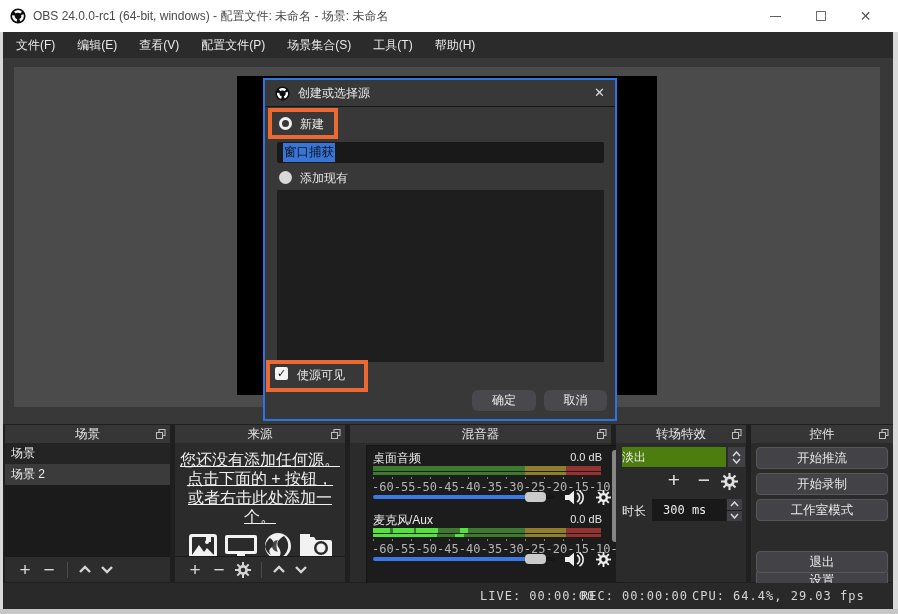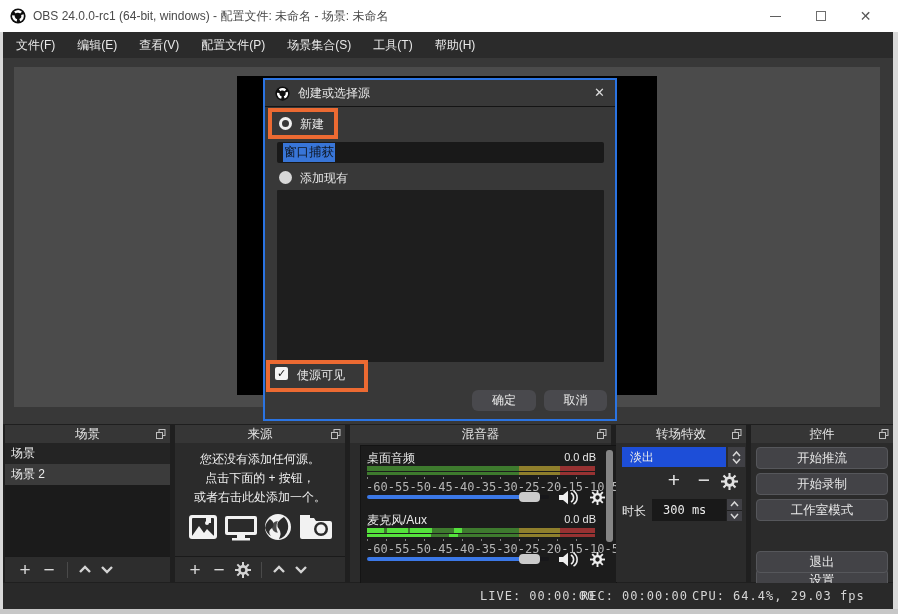--- a/index.html
+++ b/index.html
@@ -64,45 +64,45 @@
   .scene-row { height:21px; line-height:21px; padding-left:6px; font-size:12px; color:#ececec; }
   .scene-row.r0 { background:#242424; }
   .scene-row.sel { background:#3b3b3b; }
 
   .ptoolbar { position:absolute; left:0; bottom:0; width:100%; height:26px; background:#2d2d2d; border-top:1px solid #1a1a1a; display:flex; align-items:center; padding-left:8px; }
   .tbtn { color:#d8d8d8; font-size:19px; line-height:19px; width:24px; text-align:center; }
   .tdiv { width:1px; height:16px; background:#4a4a4a; margin:0 6px; }
   .chev { margin:0 4px; }
 
   #src-empty { position:absolute; left:0; top:18px; width:170px; height:113px; background:#2b2b2b; text-align:center; }
-  #src-empty .line { font-size:12px; color:#f0f0f0; line-height:19px; }
+  #src-empty .line { font-size:16px; color:#f0f0f0; line-height:19px;text-decoration:underline; }
   #src-empty .line:first-child { margin-top:7px; }
   #src-icons { margin-top:5px; display:flex; justify-content:center; gap:3px; }
 
   
-  #mix-body { position:absolute; left:10px; top:20px; width:257px; height:150px; background:#1c1c1c; border:1px solid #141414; }
+  #mix-body { position:absolute; left:16px; top:20px; width:257px; height:150px; background:#1c1c1c; border:1px solid #141414; }
   .mch { position:absolute; left:0; width:100%; }
   .mch .nm { position:absolute; left:6px; top:0; font-size:12px; color:#eaeaea; white-space:nowrap; }
   .mch .db { position:absolute; right:20px; top:1px; font-family:Liberation Sans, sans-serif; font-size:11px; color:#e8e8e8; }
   .meter { position:absolute; left:6px; top:16px; width:228px; }
   .mbar { position:relative; height:5px; background:linear-gradient(to right,#3e7a2e 0 66.5%,#8f7f2c 66.5% 84.5%,#973232 84.5% 100%); overflow:hidden; }
   .mbar.thin { height:3px; margin-top:1px; }
   .lit { position:absolute; top:0; height:100%; background:#55e23c; }
   .tickmarks { position:absolute; left:6px; top:27px; width:228px; height:2px; background:repeating-linear-gradient(to right,#808080 0 1px,transparent 1px 19px); }
   .tick-labels { position:absolute; left:5px; top:30px; width:230px; display:flex; justify-content:space-between; font-family:"DejaVu Sans Mono",monospace; font-size:12px; color:#b5b5b5; }
   .sliderrow { position:absolute; left:6px; top:40px; width:246px; height:15px; }
   .strack { position:absolute; left:0; top:5px; width:182px; height:4px; background:#17171a; border-radius:2px; }
   .sfill { position:absolute; left:0; top:0; height:4px; width:88%; background:#3b78e7; border-radius:2px; }
   .shandle { position:absolute; left:152px; top:2px; width:21px; height:10px; background:#cbcbcb; border-radius:4px; }
   .spk { position:absolute; left:191px; top:0; }
   .mgear { position:absolute; left:223px; top:0; }
   #mix-scroll { position:absolute; right:3px; top:4px; width:7px; height:92px; background:#858585; border-radius:3px; }
 
   
-  #combo { position:absolute; left:6px; top:22px; width:104px; height:20px; background:#1d4ed8; font-size:12px; color:#ececec; line-height:20px; padding-left:8px; }
+  #combo { position:absolute; left:6px; top:22px; width:104px; height:20px; background:#4d7c0f; font-size:12px; color:#ececec; line-height:20px; }
   #combo-arrows { position:absolute; left:112px; top:22px; width:17px; height:20px; background:#404045; display:flex; flex-direction:column; align-items:center; justify-content:center; gap:1px; }
   .pm-row { position:absolute; left:0; top:45px; width:130px; height:24px; }
   .pm-row .tbtn { position:absolute; font-size:21px; color:#e2e2e2; }
   #t-plus { left:46px; top:0; } #t-minus { left:76px; top:0; }
   #t-gear { position:absolute; left:105px; top:3px; }
   #dur-label { position:absolute; left:6px; top:78px; font-size:12px; color:#e8e8e8; }
   #spin { position:absolute; left:36px; top:74px; width:90px; height:22px; background:#191919; }
   #spin .val { position:absolute; left:11px; top:0; line-height:22px; font-size:12px; color:#ececec; font-family:"DejaVu Sans Mono",monospace; }
   #spin-arrows { position:absolute; right:0; top:0; width:16px; height:22px; display:flex; flex-direction:column; }
   #spin-arrows .half { flex:1; background:#404045; border-left:1px solid #202020; display:flex; align-items:center; justify-content:center; }

